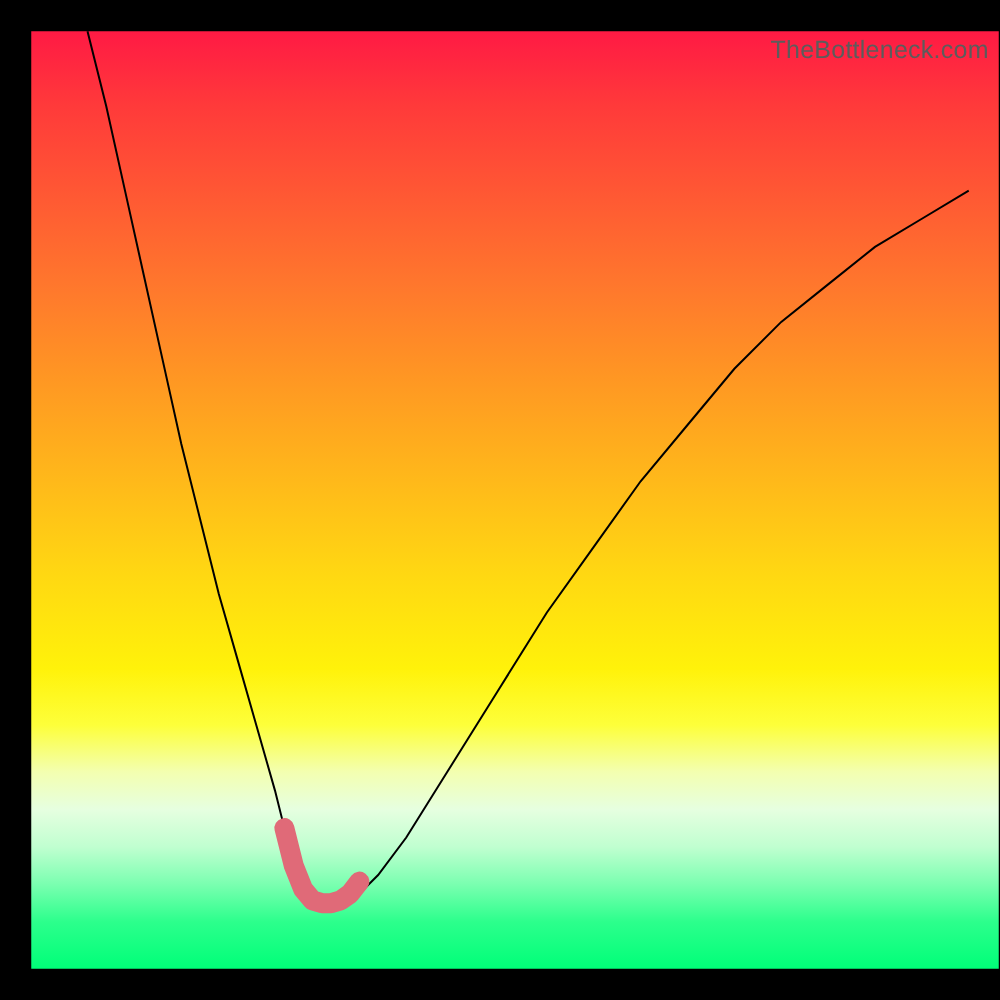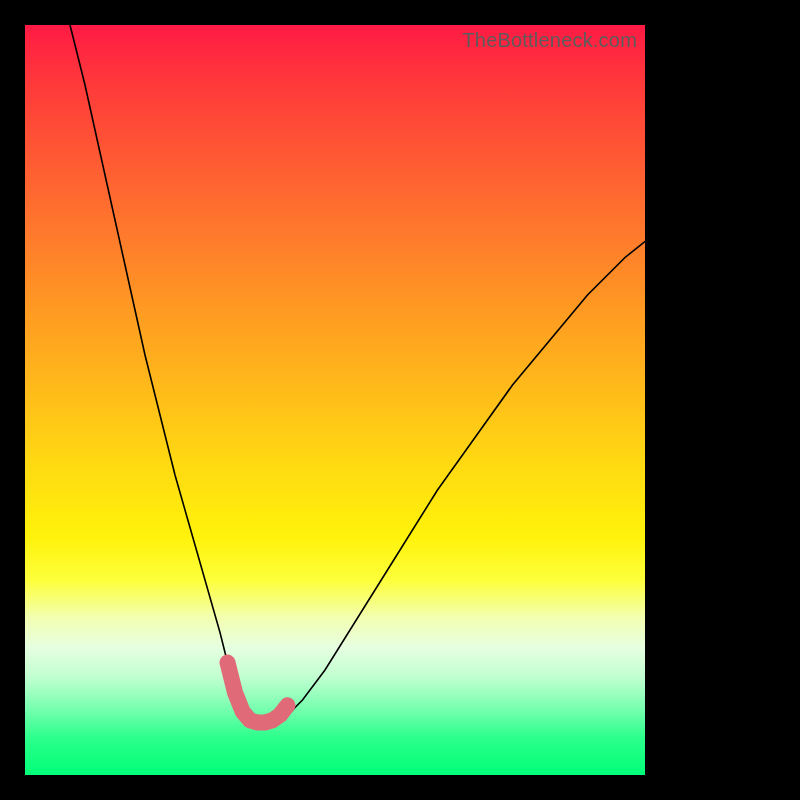--- a/index.html
+++ b/index.html
@@ -8,21 +8,21 @@
     width: 800px;
     height: 800px;
     background: #000;
     font-family: Arial, Helvetica, sans-serif;
     overflow: hidden;
   }
   .frame {
     position: absolute;
     left: 25px;
     top: 25px;
-    width: 620px;
+    width: 774px;
     height: 750px;
     background: linear-gradient(to bottom,
       #ff1a44 0%,
       #ff3a3a 8%,
       #ff5a33 18%,
       #ff7a2c 28%,
       #ff9a22 38%,
       #ffb91a 48%,
       #ffd812 58%,
       #fff20a 68%,

